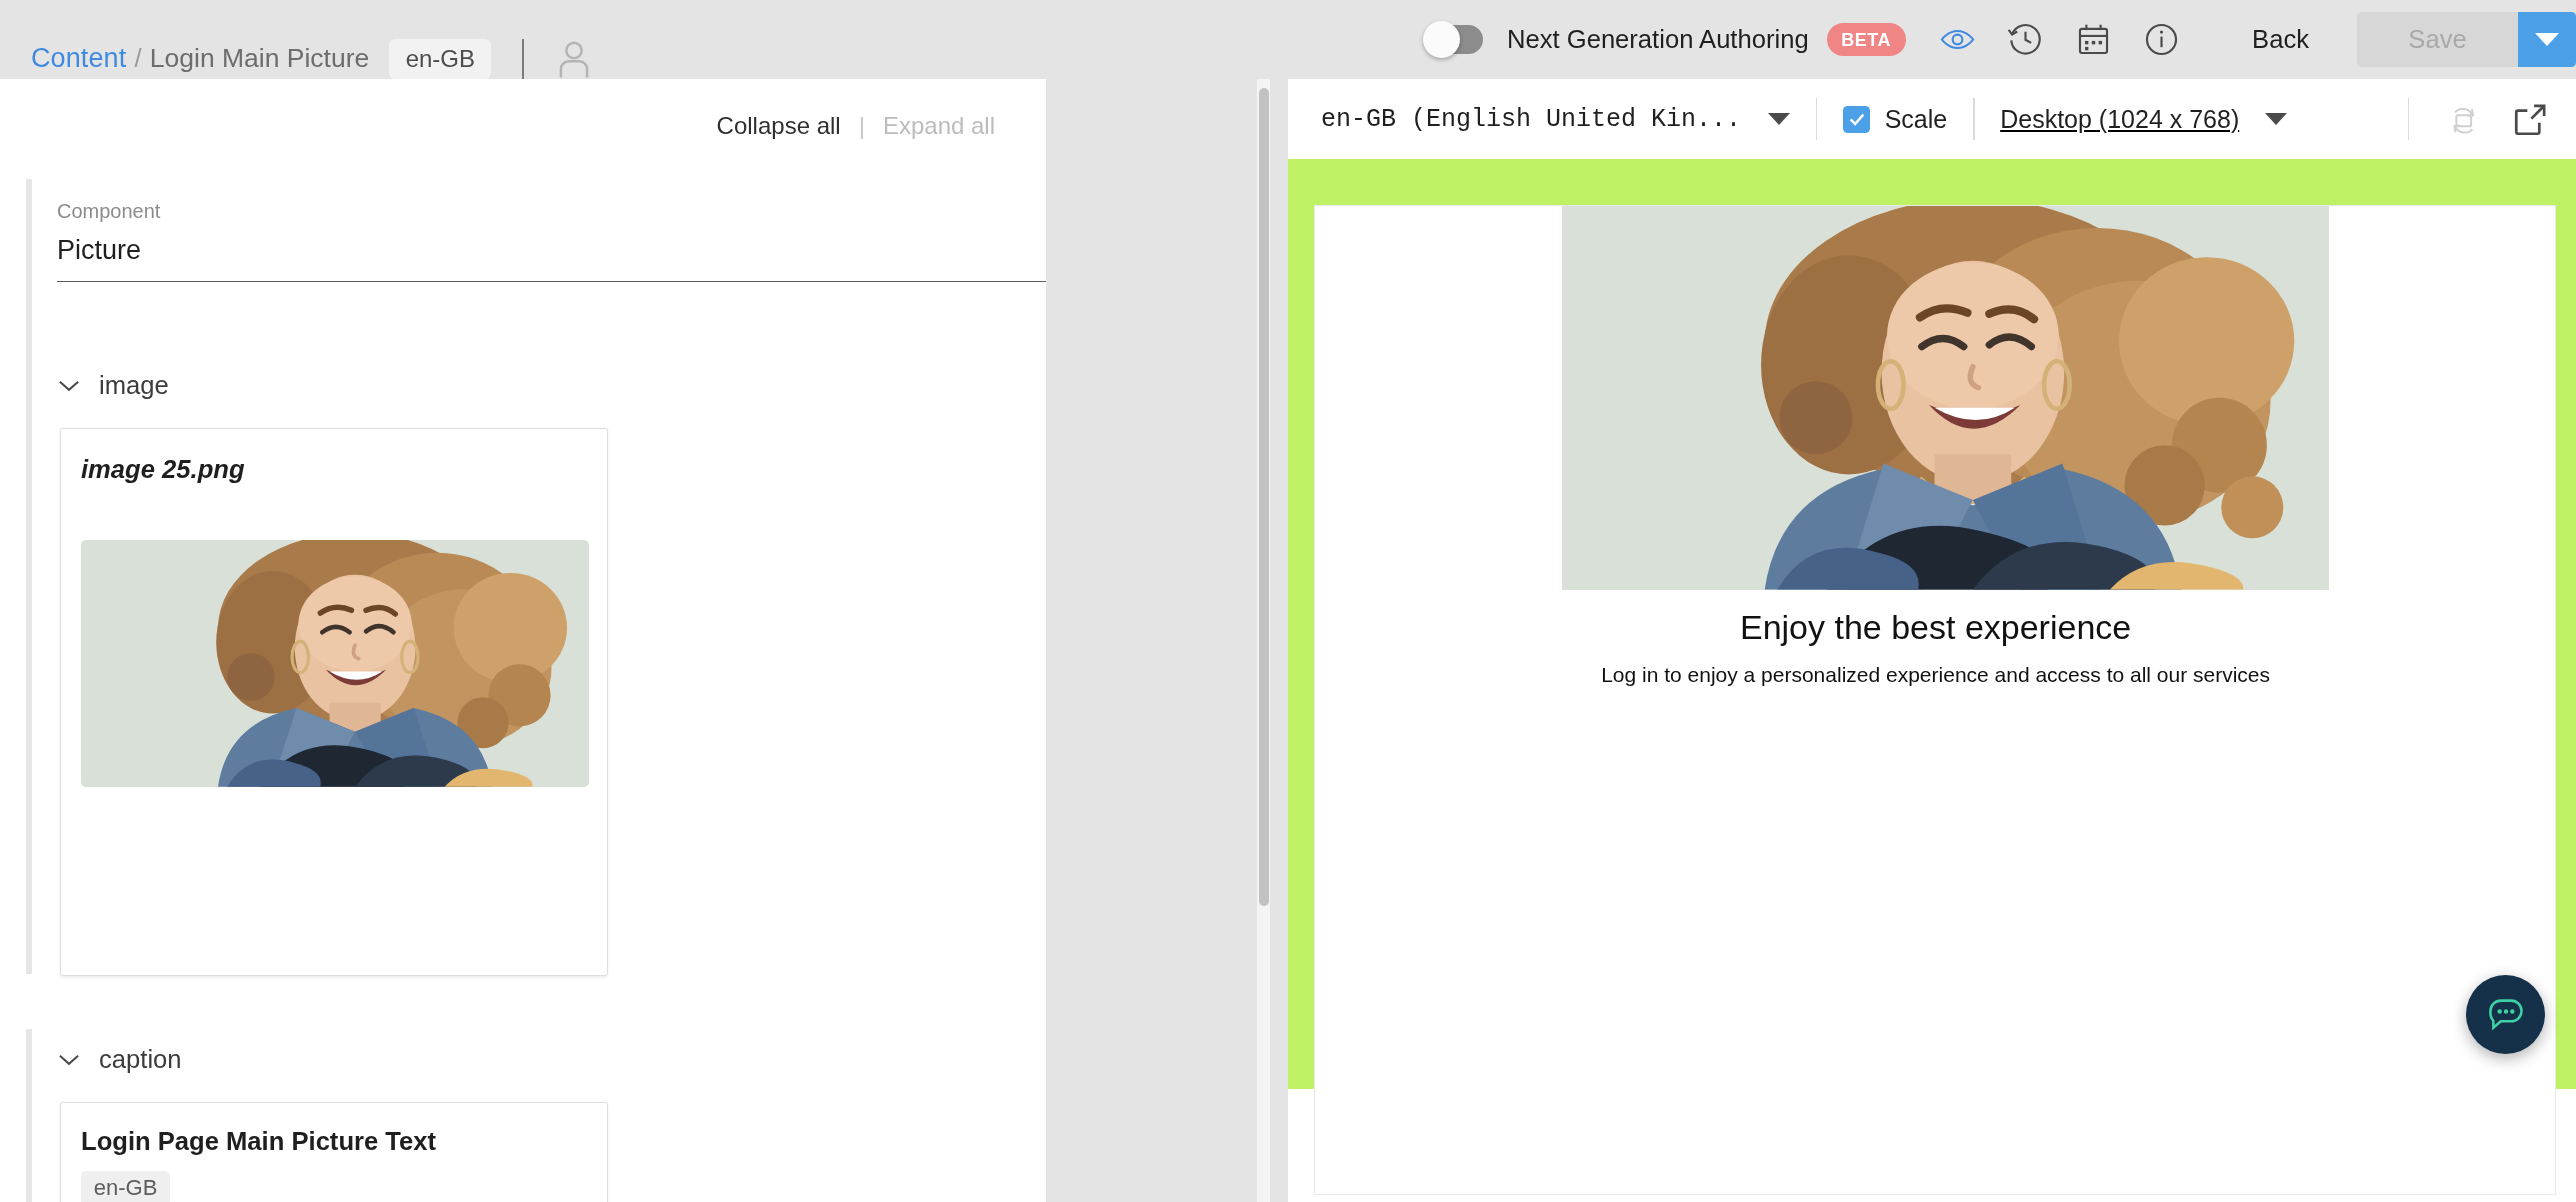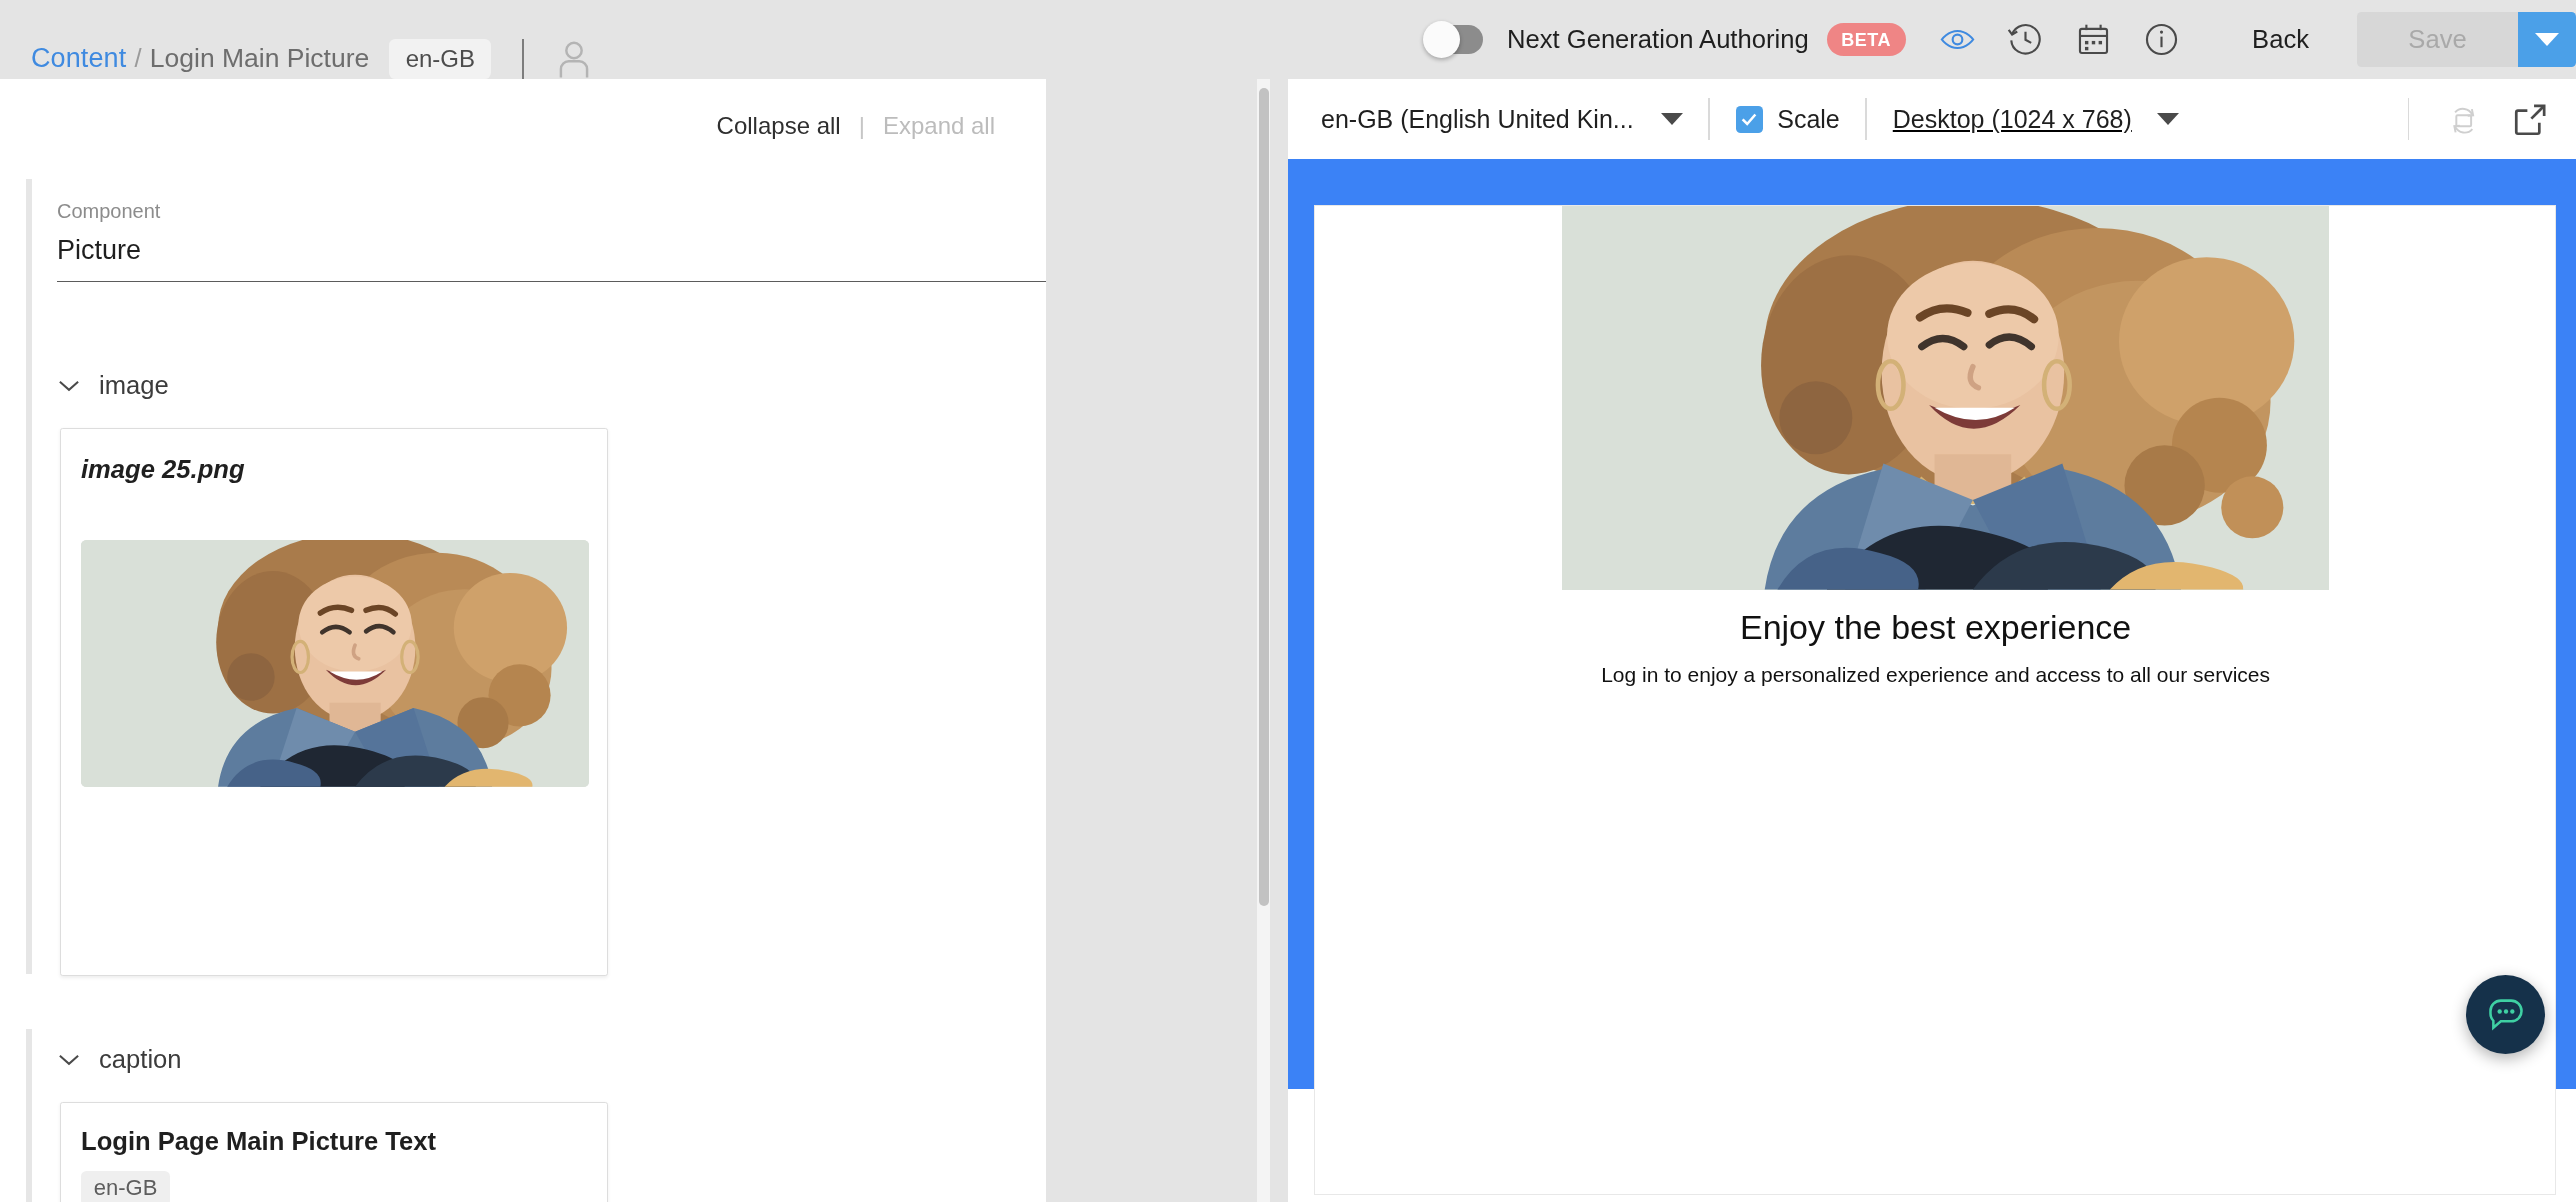--- a/index.html
+++ b/index.html
@@ -154,21 +154,21 @@
   .right-panel {
     position: absolute; left: 1288px; top: 79px;
     width: 1288px; height: 1124px; background: #fff;
   }
   .pv-toolbar {
     position: absolute; left: 0; top: 0; width: 1288px; height: 80px;
     display: flex; align-items: center;
   }
   .pv-locale {
     display: flex; align-items: center; gap: 27px;
-    margin-left: 33px; cursor: pointer;
+    margin-left: 33px; cursor: pointer; font-family: Liberation Mono, monospace;
   }
   .pv-locale-text { font-size: 25px; color: #1f1f1f; white-space: nowrap; }
   .caret-dn {
     width: 0; height: 0;
     border-left: 11px solid transparent; border-right: 11px solid transparent;
     border-top: 12px solid #4a4a4a;
   }
   .pv-div { width: 1.8px; height: 42px; background: #dadada; margin: 0 25.6px; }
   .chk-wrap { display: flex; align-items: center; gap: 14.6px; cursor: pointer; }
   .chk {
@@ -179,21 +179,21 @@
   .pv-label { font-size: 25px; color: #1f1f1f; }
   .pv-device { display: flex; align-items: center; gap: 25.6px; cursor: pointer; text-decoration: underline; }
 
   .pv-right-icons {
     position: absolute; right: 27px; top: 0; height: 80px;
     display: flex; align-items: center; gap: 31px;
   }
 
   .pv-body {
     position: absolute; left: 0; top: 80px;
-    width: 1288px; height: 930px; background: #3b82f6;
+    width: 1288px; height: 930px; background: #bef264;
     padding: 0;
   }
   .pv-frame {
     position: absolute; left: 25.6px; top: 46px;
     width: 1242px; height: 990px; background: #fff;
     border: 0.9px solid #e8e8e8;
     overflow: hidden;
   }
   .pv-hero {
     position: absolute; left: 247px; top: 0px;

